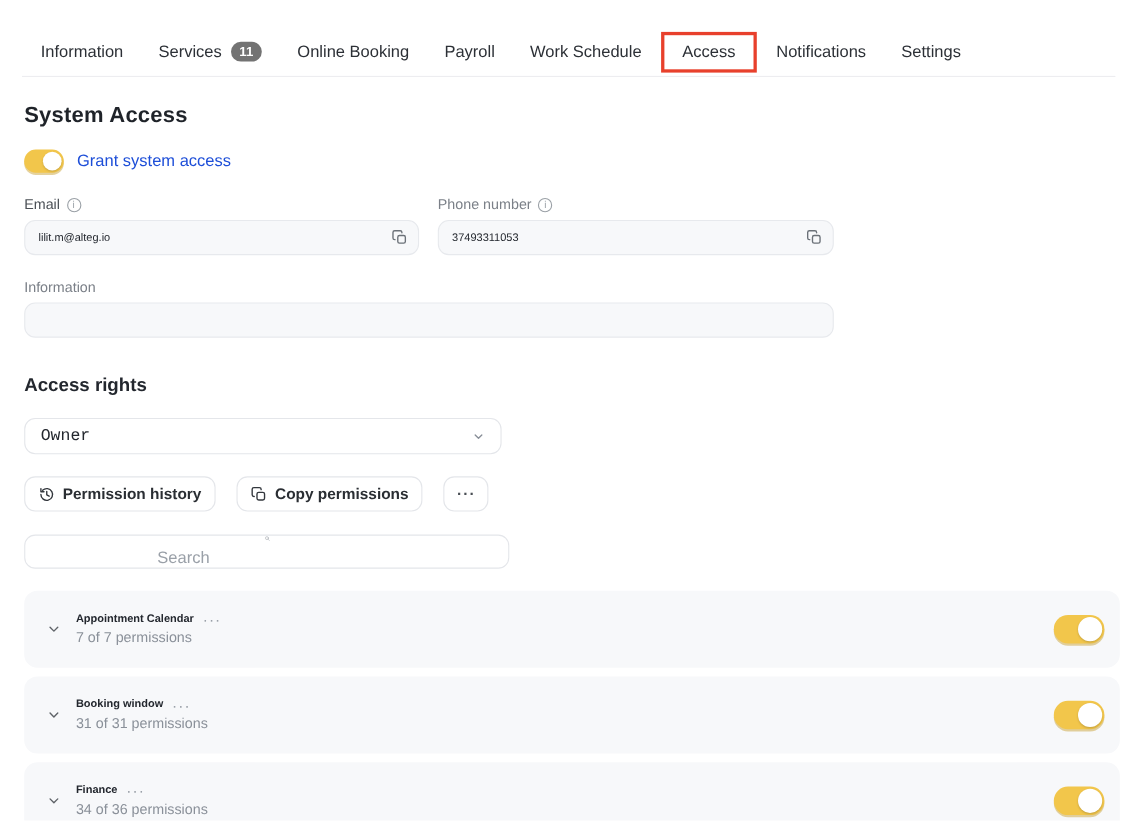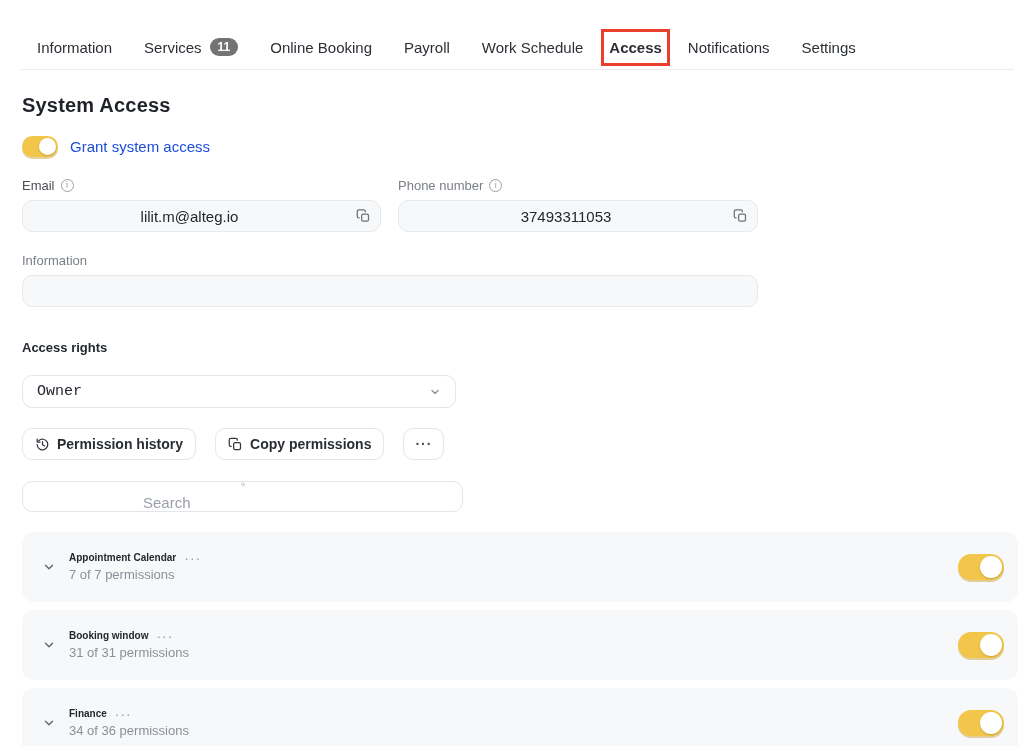--- a/index.html
+++ b/index.html
@@ -4,21 +4,21 @@
 <style>
   * { box-sizing: border-box; margin: 0; padding: 0; }
   html, body { width: 1024px; height: 746px; overflow: hidden; background: #ffffff;
     font-family: "Liberation Sans", "DejaVu Sans", sans-serif; color: #23272e; }
 
   
   .nav { padding: 28px 0 0 34px; }
   .nav-tabs { display: flex; align-items: center; gap: 26px; }
   .tab { display: inline-flex; align-items: center; gap: 8px; font-size: 15px;
     color: #2c3036; padding: 7px 0; border: 3px solid transparent; cursor: pointer; white-space: nowrap; }
-  .tab.highlight { border-color: #e8402c; padding: 7px 5px; margin: 0 -11px; font-weight: bold; }
+  .tab.highlight { border-color: #e8402c; padding: 7px 16px; margin: 0 -11px; }
   .tab-badge { background: #737373; color: #ffffff; font-size: 12px; font-weight: 700;
     border-radius: 10px; padding: 2px 8px; line-height: 14px; }
   .nav-divider { border-bottom: 1px solid #ededf0; margin: 3px 10px 0 20px; }
 
   
   .content { padding: 24px 0 0 22px; }
   h1.page-title { font-size: 20px; font-weight: 700; color: #1f2329; letter-spacing: .2px; }
 
   .grant-row { display: flex; align-items: center; gap: 12px; margin-top: 19px; }
   .grant-label { font-size: 15px; color: #1d4ed8; }
@@ -28,36 +28,36 @@
     box-shadow: 0 2px 0 rgba(197,155,38,0.45); }
   .toggle .knob { position: absolute; top: 2px; right: 2px; background: #ffffff; border-radius: 50%;
     box-shadow: 0 1px 2px rgba(0,0,0,0.18); }
   .toggle.sm { width: 36px; height: 21px; }
   .toggle.sm .knob { width: 17px; height: 17px; }
   .toggle.lg { width: 46px; height: 26px; }
   .toggle.lg .knob { width: 22px; height: 22px; }
 
   
   .fields-row { display: flex; gap: 17px; margin-top: 21px; }
-  .field-label { display: flex; align-items: center; gap: 6px; font-size: 13px; color: #4a4f55; margin-bottom: 7px; }
+  .field-label { display: flex; align-items: flex-end; gap: 6px; font-size: 13px; color: #4a4f55; margin-bottom: 7px; }
   .field-label.muted { color: #7b8088; }
   .info-icon { width: 13px; height: 13px; border: 1px solid #9aa0a6; border-radius: 50%; color: #9aa0a6;
     font-size: 9px; line-height: 11px; text-align: center; font-style: normal; display: inline-block; }
   .input-wrap { position: relative; background: #f7f8fa; border: 1px solid #e7e9ed; border-radius: 10px;
     height: 32px; display: flex; align-items: center; }
   .input-wrap input { border: 0; background: transparent; outline: none; width: 100%; height: 100%;
-    padding: 0 36px 0 12px; font-size: 15px; color: #23272e; font-family: inherit; text-align: center; }
+    padding: 0 36px 0 12px; font-size: 10px; color: #23272e; font-family: inherit; }
   .input-wrap .copy-btn { position: absolute; right: 9px; top: 50%; transform: translateY(-50%);
     background: none; border: 0; cursor: pointer; display: flex; align-items: center; }
   .w-email { width: 359px; }
   .w-phone { width: 360px; }
   .w-info  { width: 736px; margin-top: 6px; }
   .info-label { margin-top: 21px; }
 
-  h2.section-title { font-size: 13px; font-weight: 700; color: #23272e; margin-top: 33px; }
+  h2.section-title { font-size: 17px; font-weight: 700; color: #23272e; margin-top: 33px; }
 
   .role-select { width: 434px; height: 33px; margin-top: 20px; background: #ffffff; border: 1px solid #e4e6ea;
     border-radius: 10px; display: flex; align-items: center; justify-content: space-between;
     padding: 0 14px; font-size: 15px; color: #23272e; cursor: pointer; font-family: Liberation Mono, monospace; }
 
   .btn-row { display: flex; align-items: center; gap: 19px; margin-top: 20px; }
   .btn { height: 32px; background: #ffffff; border: 1px solid #e4e6ea; border-radius: 10px;
     display: inline-flex; align-items: center; gap: 7px; padding: 0 12px; font-size: 14px; font-weight: 600;
     color: #2a2e33; cursor: pointer; font-family: inherit; }
   .btn.icon-only { padding: 0 11px; font-weight: 700; color: #4a4f55; letter-spacing: 1px; }

